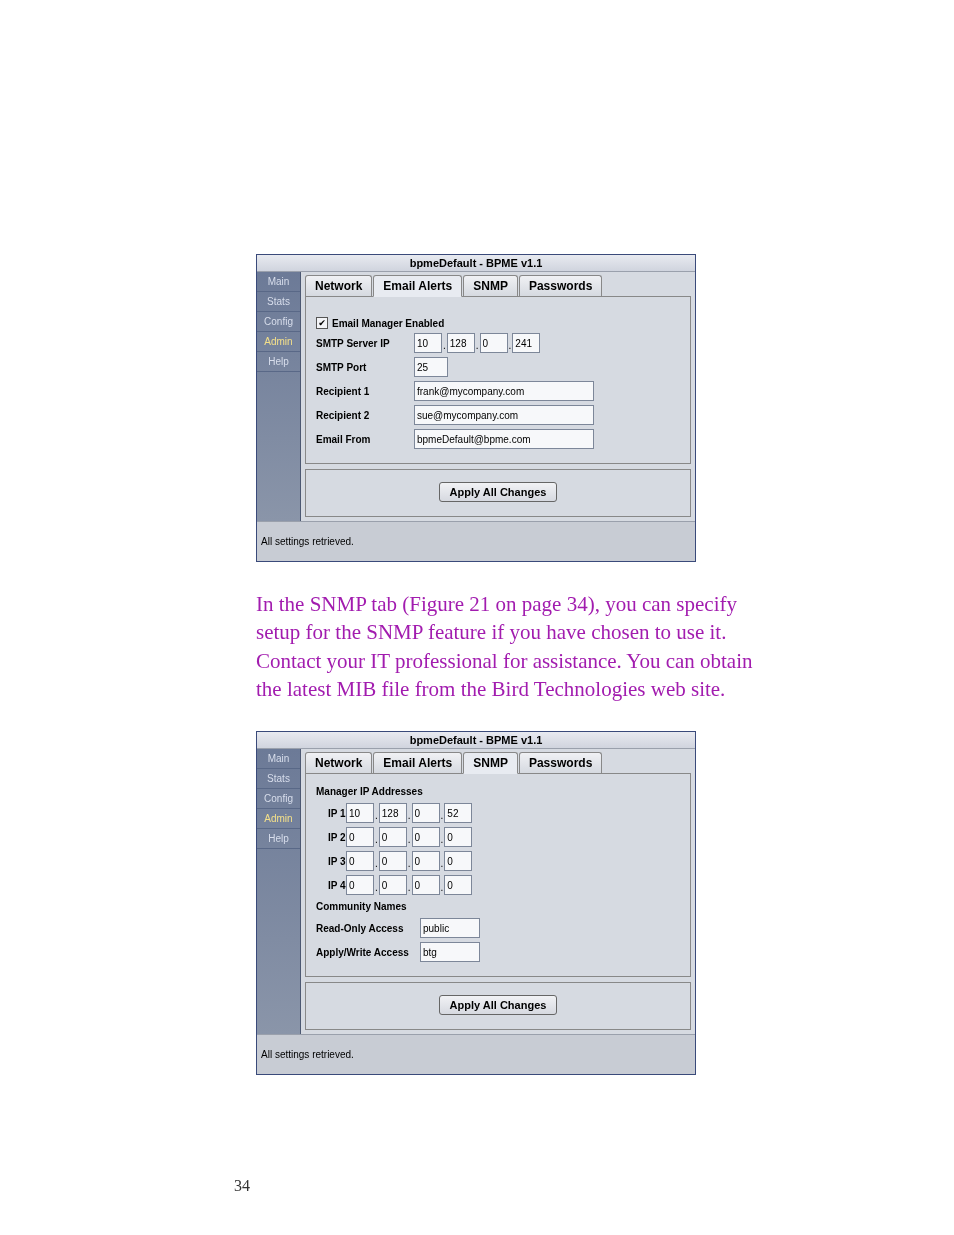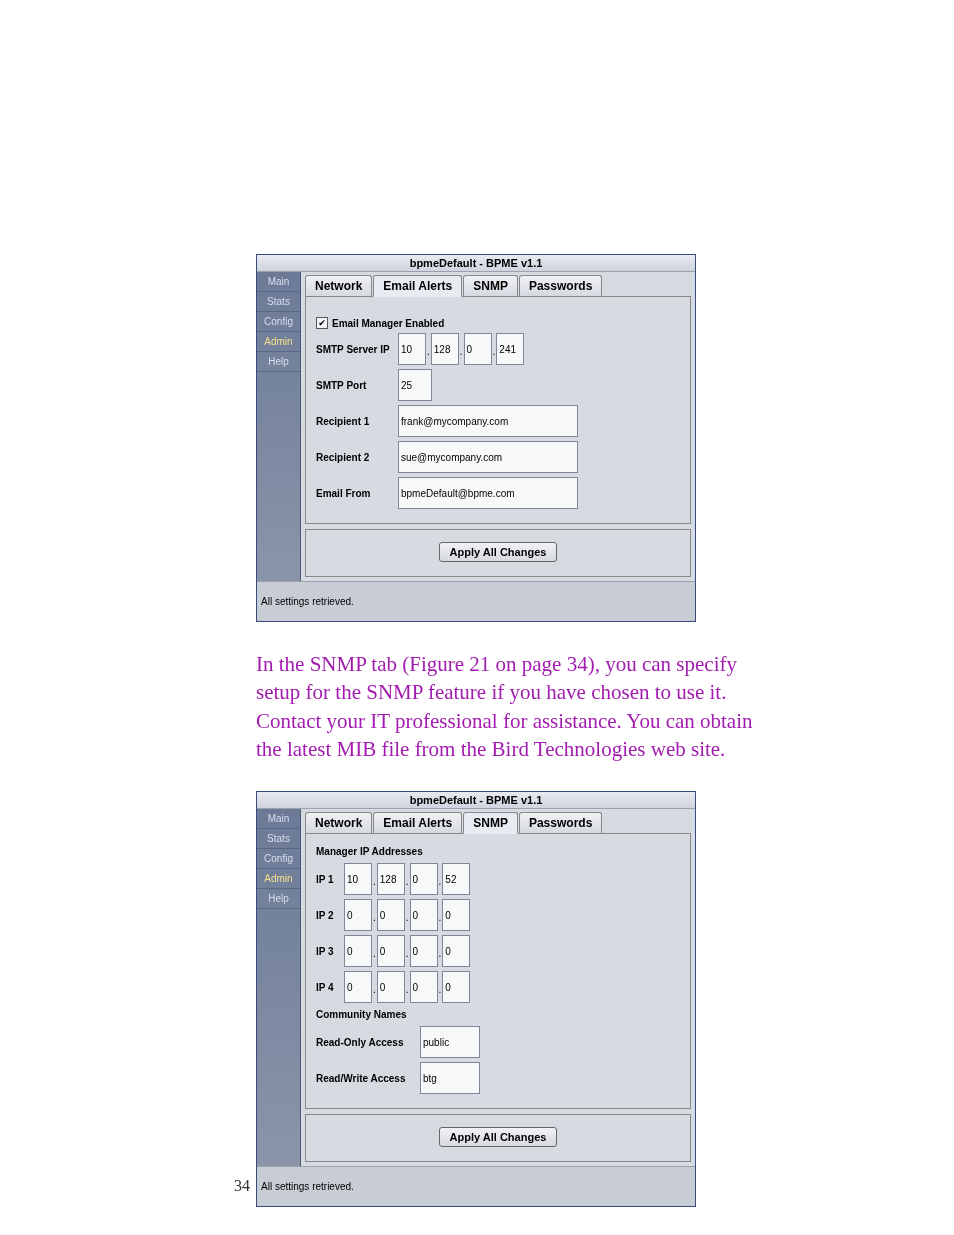--- a/index.html
+++ b/index.html
@@ -79,39 +79,39 @@
   .tab-panel {
     border: 1px solid #888;
     margin: 0 4px 4px 4px;
     background: #d6dae1;
     padding: 20px 10px 10px 10px;
     min-height: 160px;
     position: relative;
     top: -1px;
   }
   .form-row { display: flex; align-items: center; margin-bottom: 4px; font-size: 10px;}
-  .form-row .lbl { width: 82px; font-weight: bold; }
-  .form-row .lbl.narrow { width: 28px; }
+  .form-row .lbl { width: 98px; font-weight: bold; }
+  .form-row .lbl.narrow { width: 18px; margin-left: 12px; }
   .form-row .lbl.wide { width: 104px; }
   .heading-row { font-weight: bold; font-size: 10px; margin-bottom: 6px; }
   .chk {
     width: 12px; height: 12px;
     border: 1px solid #555;
     background: #f3f4f7;
     margin-right: 4px;
     display: inline-flex; align-items:center; justify-content:center;
     font-size: 9px; line-height: 1;
   }
   input.txt {
     font-family: Arial, Helvetica, sans-serif;
     font-size: 10px;
     padding: 1px 2px;
     border: 1px solid #7d8799;
     background: #f7f8fa;
-    height: 32px;
+    height: 20px;
   }
   .ip-oct { width: 28px; margin-right: 1px; }
   .dot { font-size: 10px; margin: 0 1px 0 0; position: relative; top: 2px;}
   .wide-input { width: 180px; }
   .apply-row {
     border: 1px solid #888;
     margin: 0 4px 4px 4px;
     background: #d6dae1;
     padding: 12px 0 14px 0;
     display: flex;
@@ -270,21 +270,21 @@
             <input class="txt ip-oct" value="0" style="">
               <span class="dot">.</span>
             <input class="txt ip-oct" value="0" style="">
           </div>
           <div class="heading-row" style="margin-top:6px">Community Names</div>
           <div class="form-row">
             <span class="lbl wide">Read-Only Access</span>
             <input class="txt" style="width: 60px;" value="public">
           </div>
           <div class="form-row">
-            <span class="lbl wide">Read/Write Access</span>
+            <span class="lbl wide">Apply/Write Access</span>
             <input class="txt" style="width: 60px;" value="btg">
           </div>
         </div>
         <div class="apply-row">
           <button class="apply-btn">Apply All Changes</button>
         </div>
       </div>
     </div>
     <div class="statusbar">All settings retrieved.</div>
   </div>

